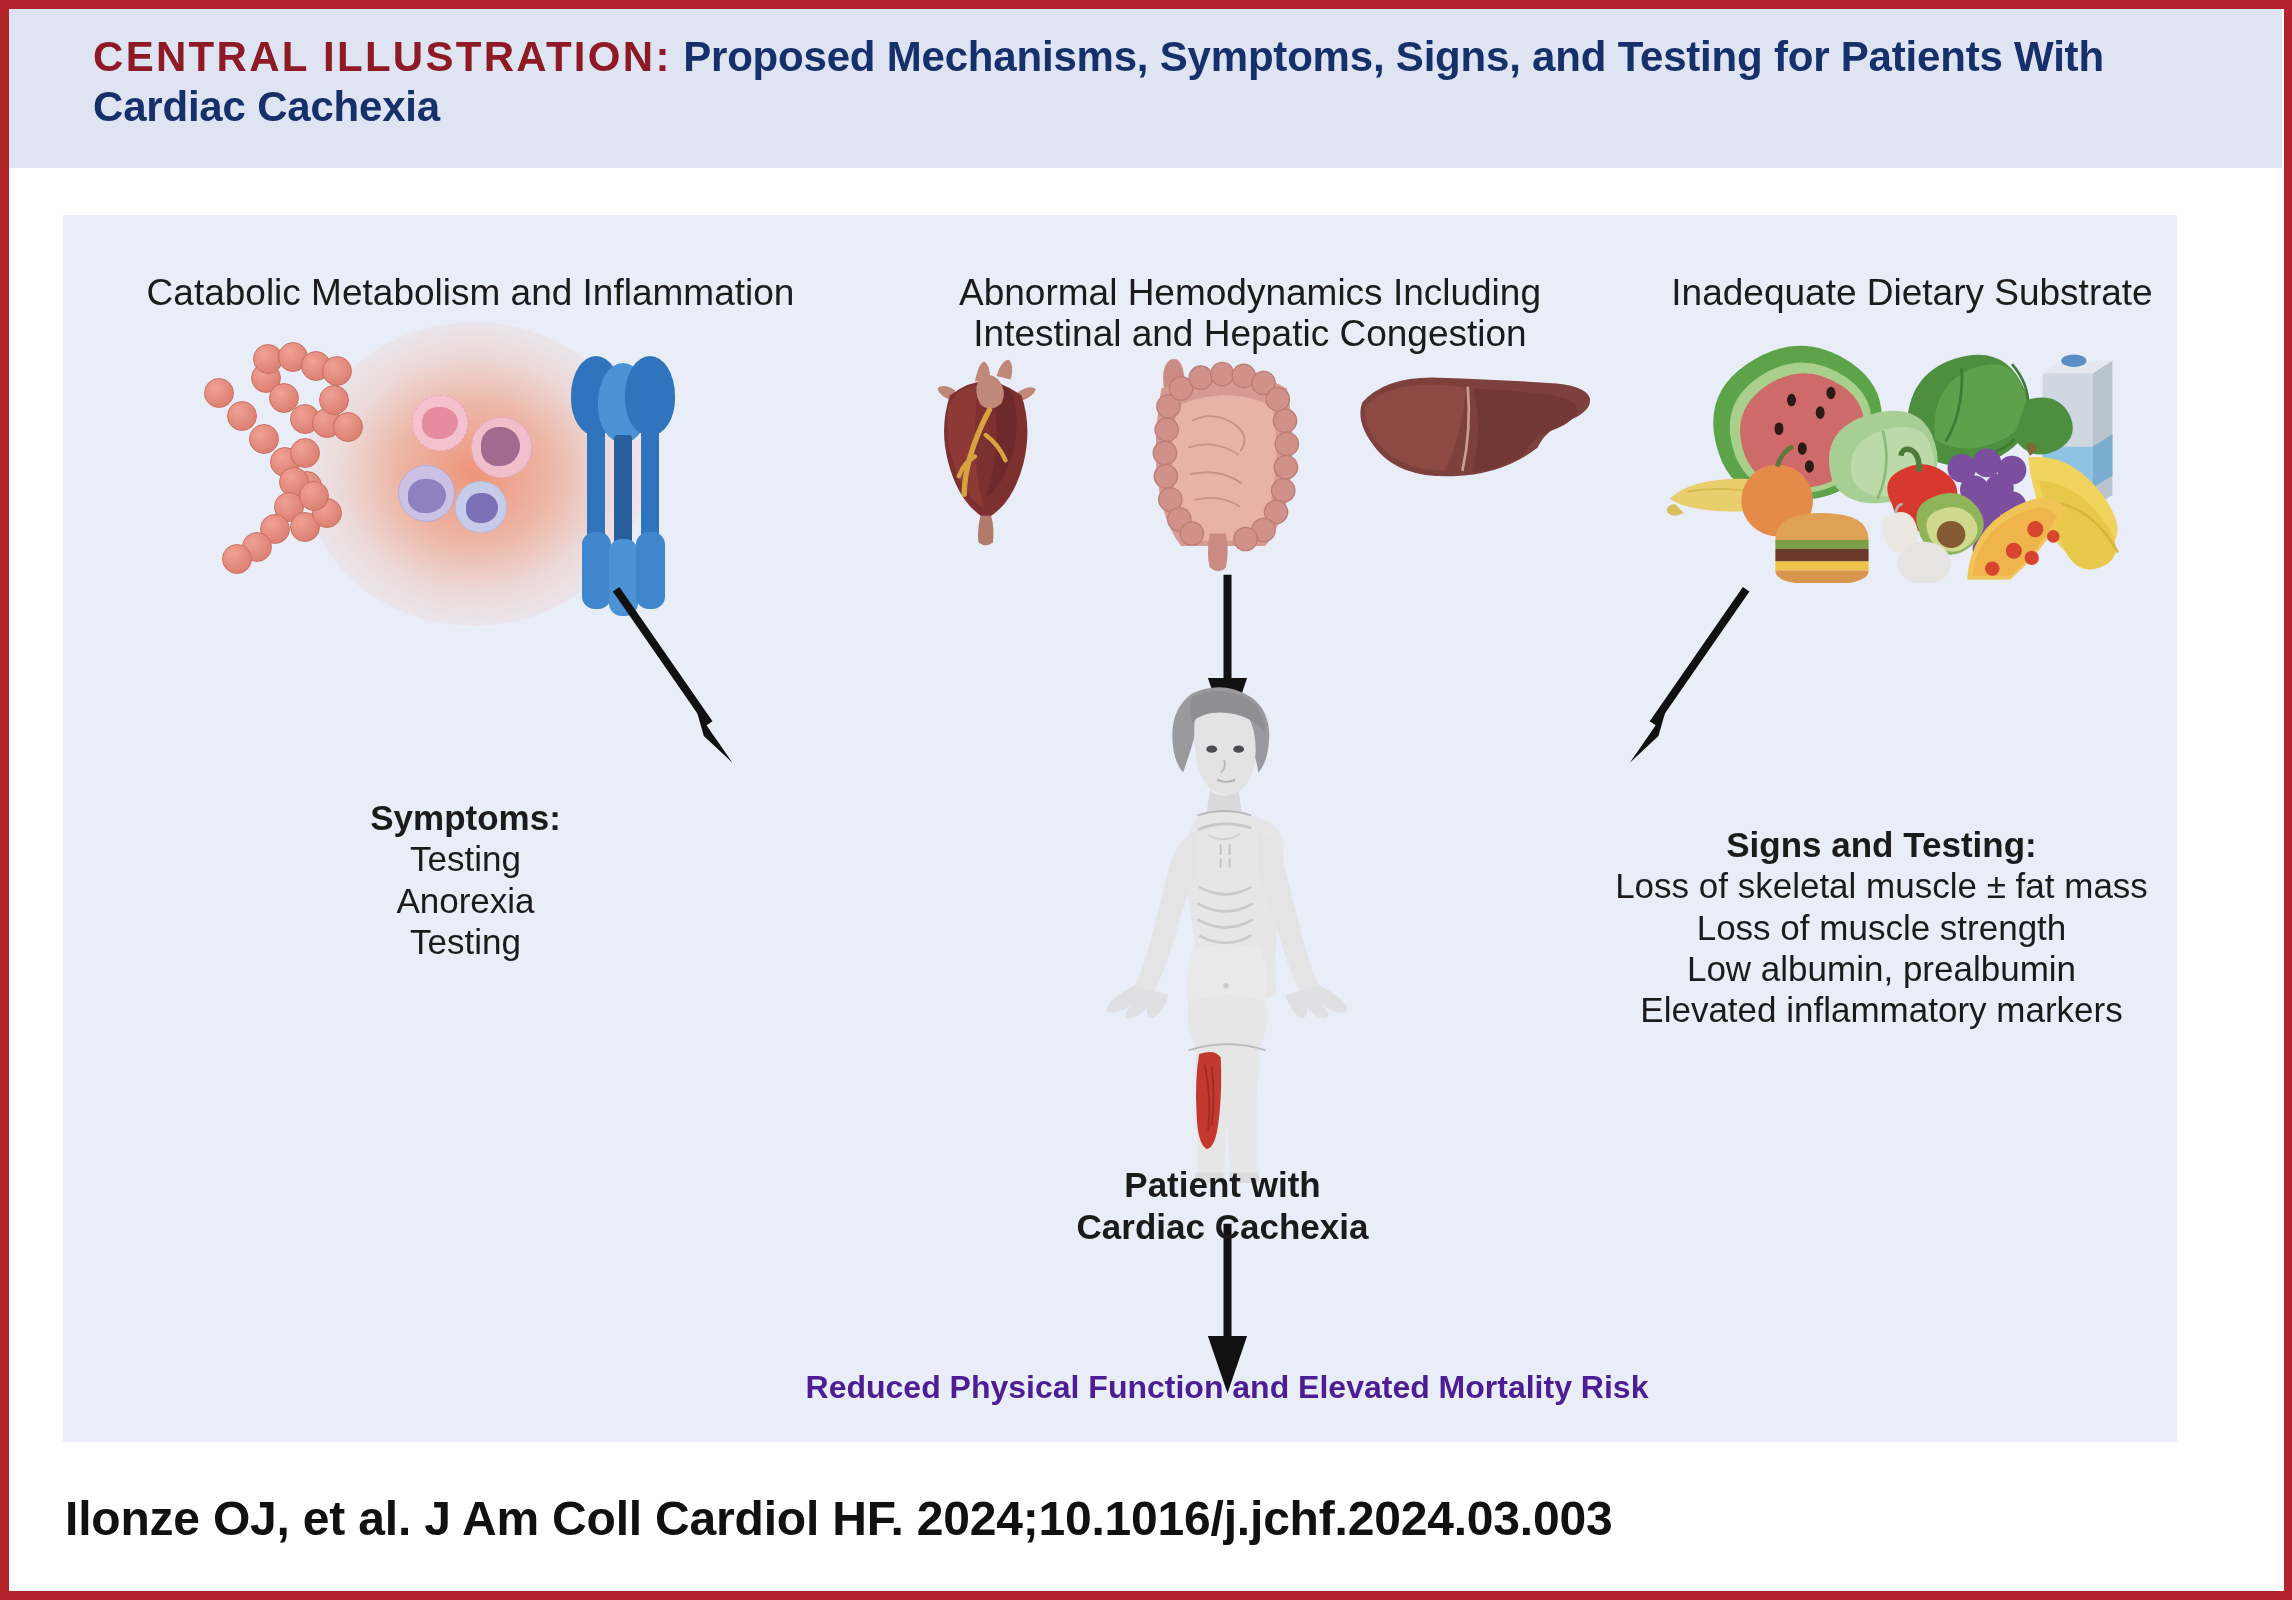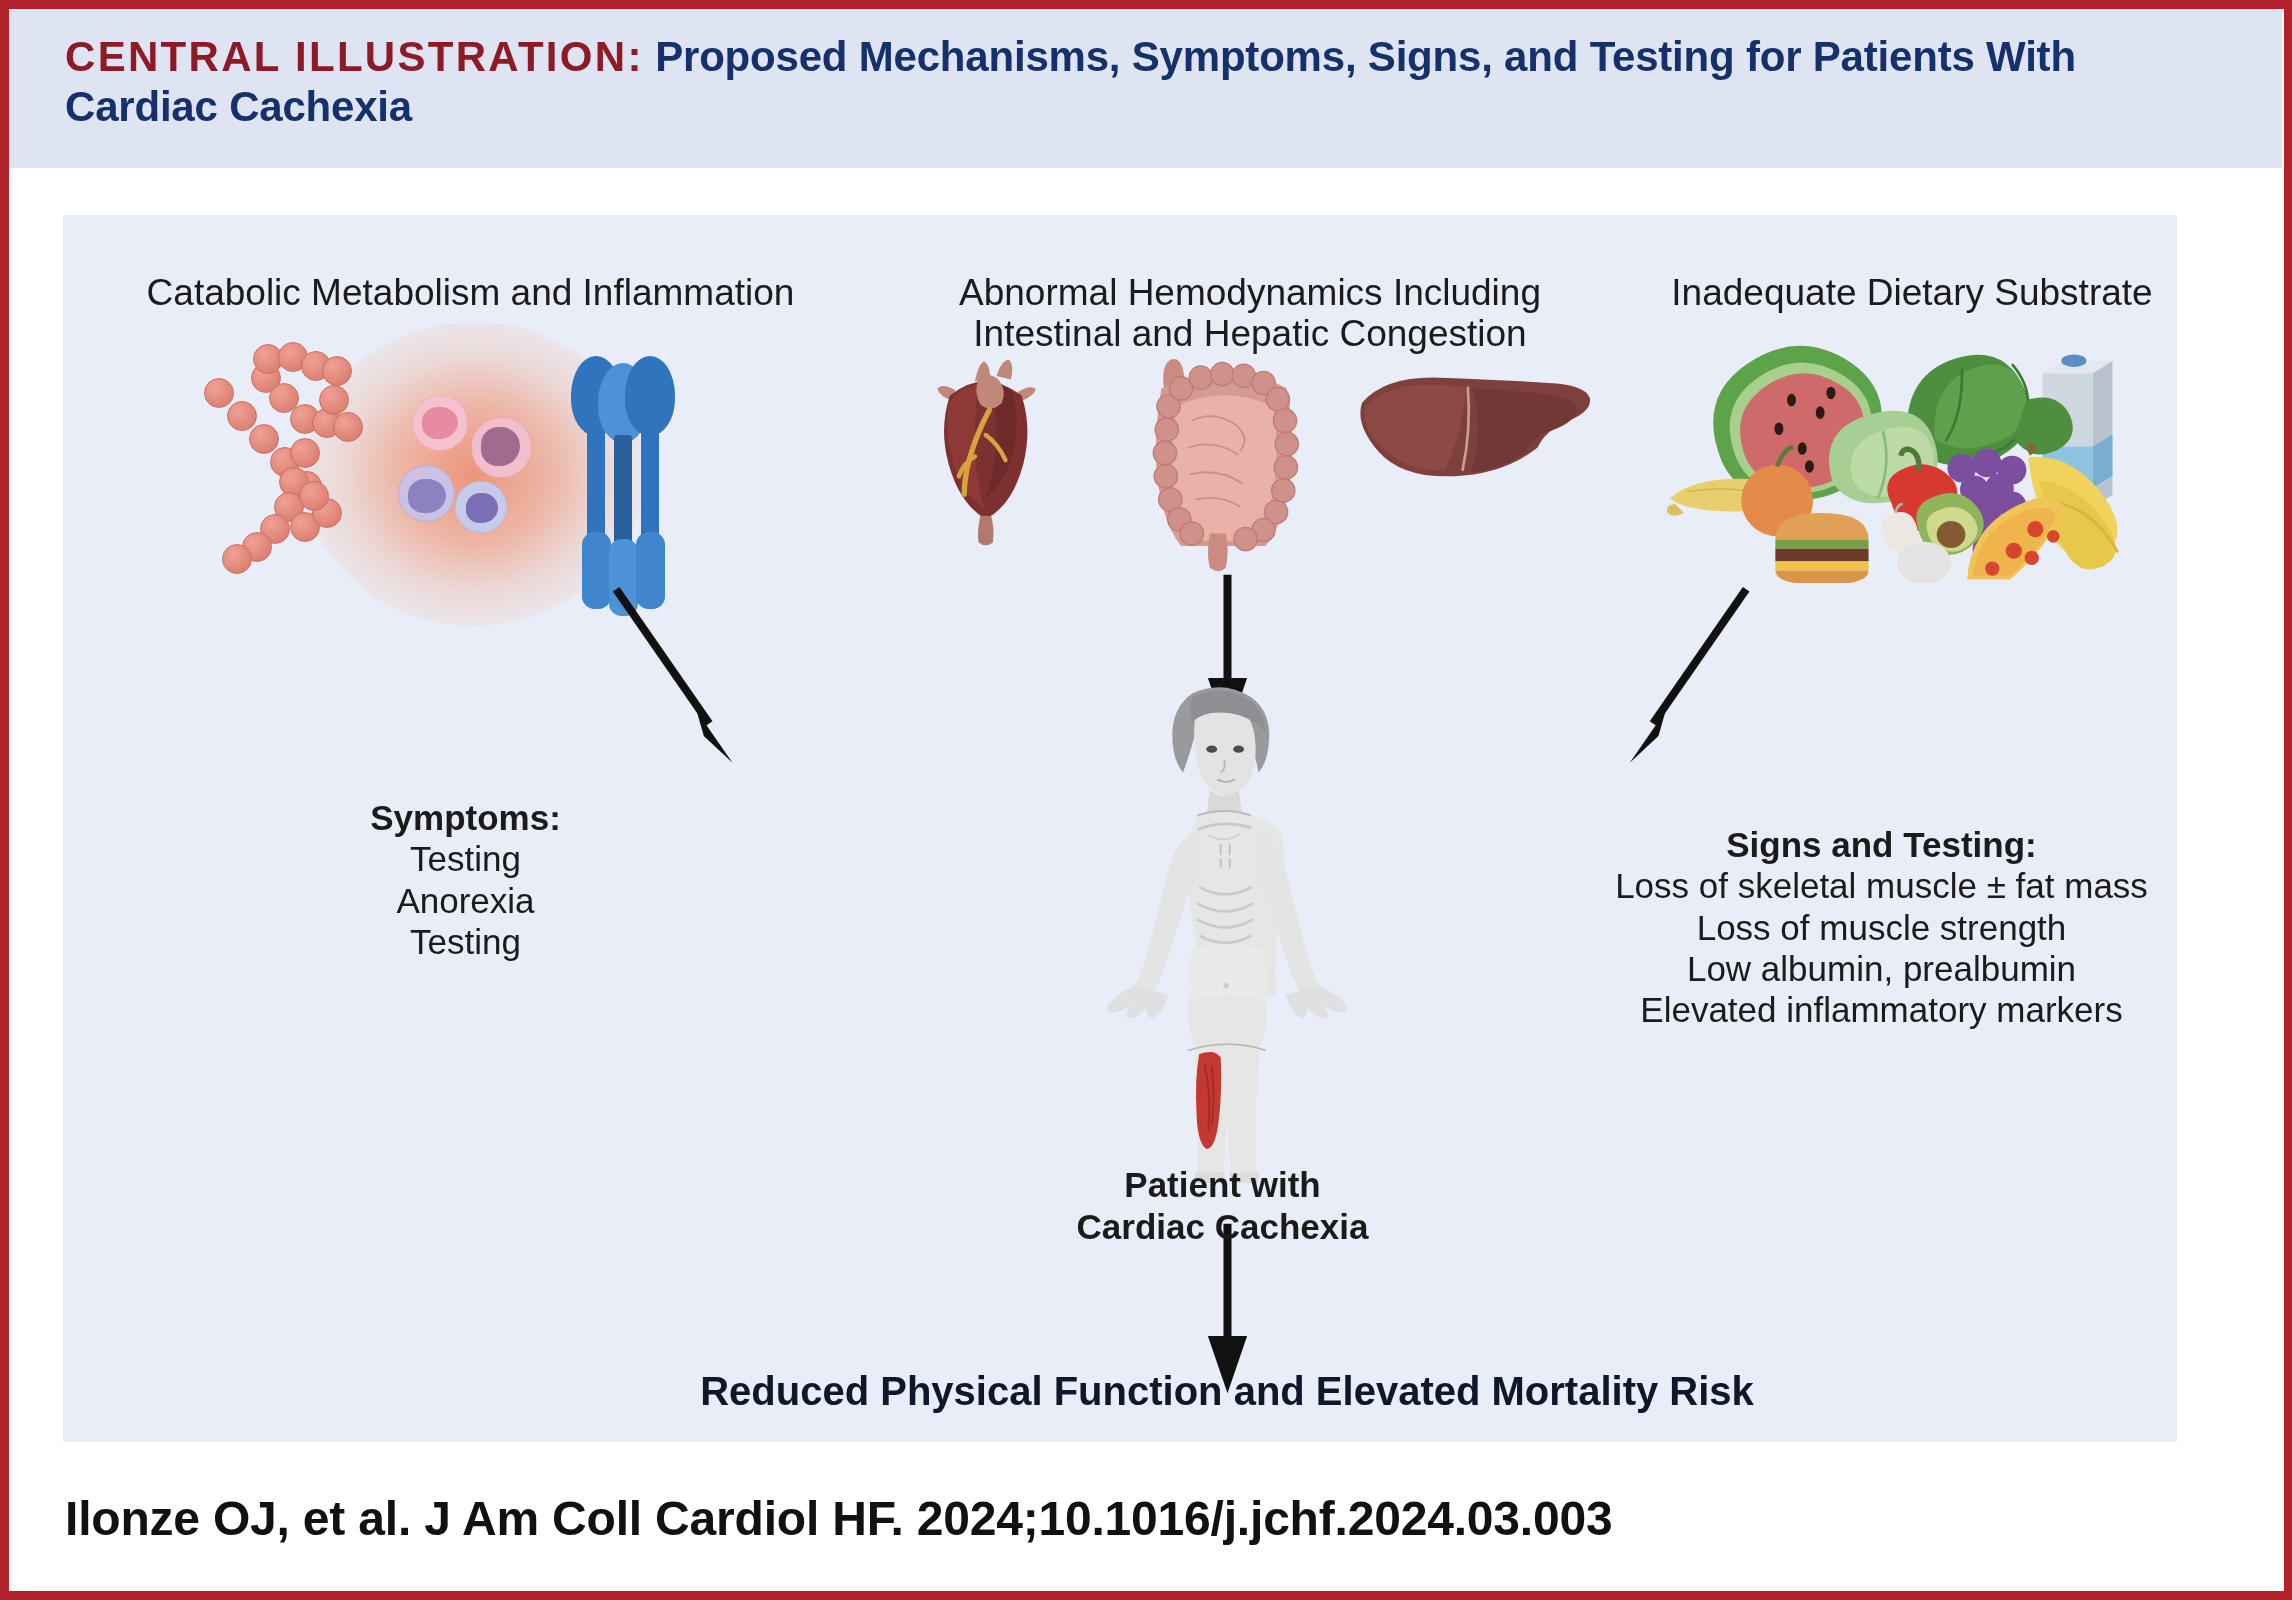--- a/index.html
+++ b/index.html
@@ -25,21 +25,21 @@
 
   
   .header-band {
     position: absolute;
     left: 0;
     top: 0;
     width: 2273px;
     height: 159px;
     background: #dfe4f2;
     box-sizing: border-box;
-    padding: 23px 54px 0 56px;
+    padding: 23px 54px 0 84px;
   }
   .header-title {
     font-size: 42px;
     font-weight: bold;
     line-height: 1.18;
     color: #16306b;
     letter-spacing: -0.2px;
   }
   .header-kicker {
     color: #8d1a25;
@@ -158,23 +158,23 @@
     text-align: center;
     font-size: 35px;
     font-weight: bold;
     line-height: 1.2;
     color: #1b1b1b;
   }
   #caption-outcome {
     position: absolute;
     left: 358px; top: 1154px; width: 1612px;
     text-align: center;
-    font-size: 40px;
+    font-size: 32px;
     font-weight: bold;
-    color: #0f172a;
+    color: #4c1d95;
   }
 
   
   .citation {
     position: absolute;
     left: 56px;
     top: 1482px;
     font-size: 48px;
     font-weight: bold;
     color: #111111;

